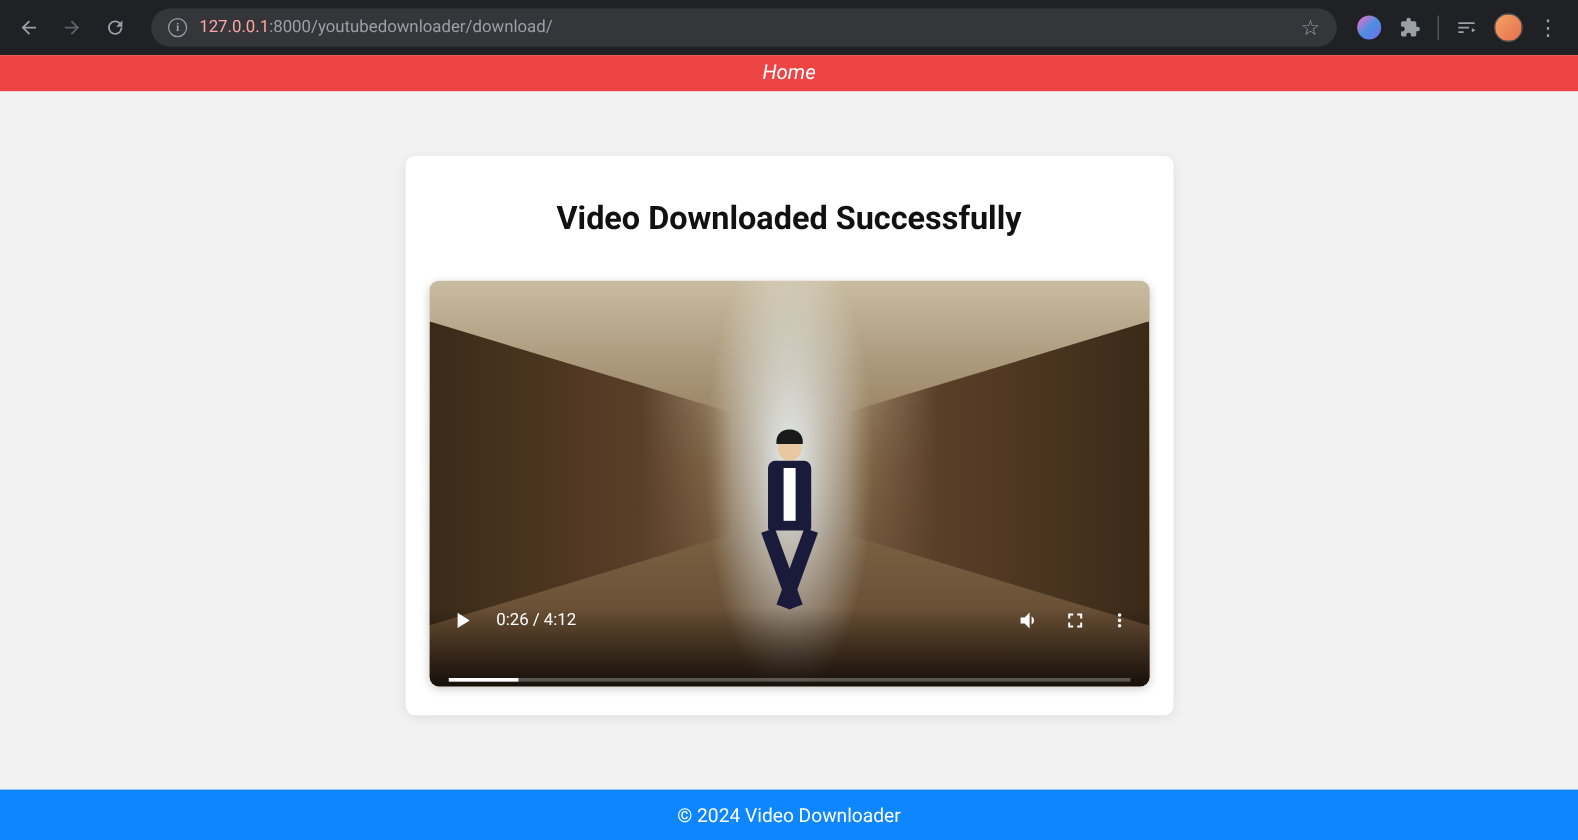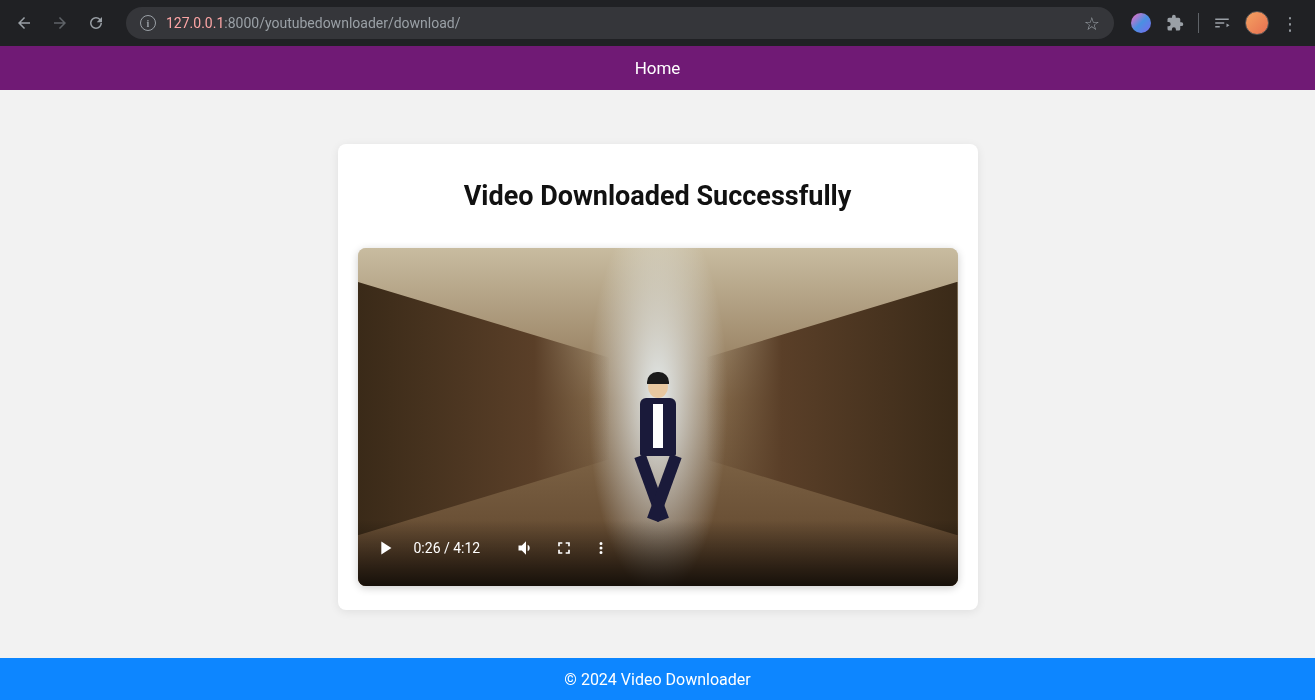--- a/index.html
+++ b/index.html
@@ -114,25 +114,26 @@
       color: #9aa0a6;
       font-size: 18px;
     }
 
     .page-content {
       height: calc(700px - 46px);
       display: flex;
       flex-direction: column;
     }
     .topbar {
-      background: #701a75;
-      height: 44px;
-      display: flex;
-      align-items: center;
-      justify-content: center;
+      background: #ef4444;
+      height: 30px;
+      display: flex;
+      align-items: center;
+      justify-content: center;
+      font-style: italic;
     }
     .topbar a {
       color: #fff;
       font-size: 17px;
       text-decoration: none;
     }
     .main {
       flex: 1;
       display: flex;
       align-items: flex-start;
@@ -248,21 +249,21 @@
     .figure .leg.r { transform: rotate(20deg); transform-origin: top; }
 
     .video-controls {
       position: absolute;
       bottom: 0;
       left: 0;
       right: 0;
       height: 66px;
       background: linear-gradient(transparent, rgba(0,0,0,0.75));
       display: flex;
-      flex-direction: row;
+      flex-direction: column;
       justify-content: space-between;
     }
     .controls-row {
       display: flex;
       align-items: center;
       padding: 0 16px 10px;
       gap: 18px;
     }
     .ctrl-btn {
       display: flex;

